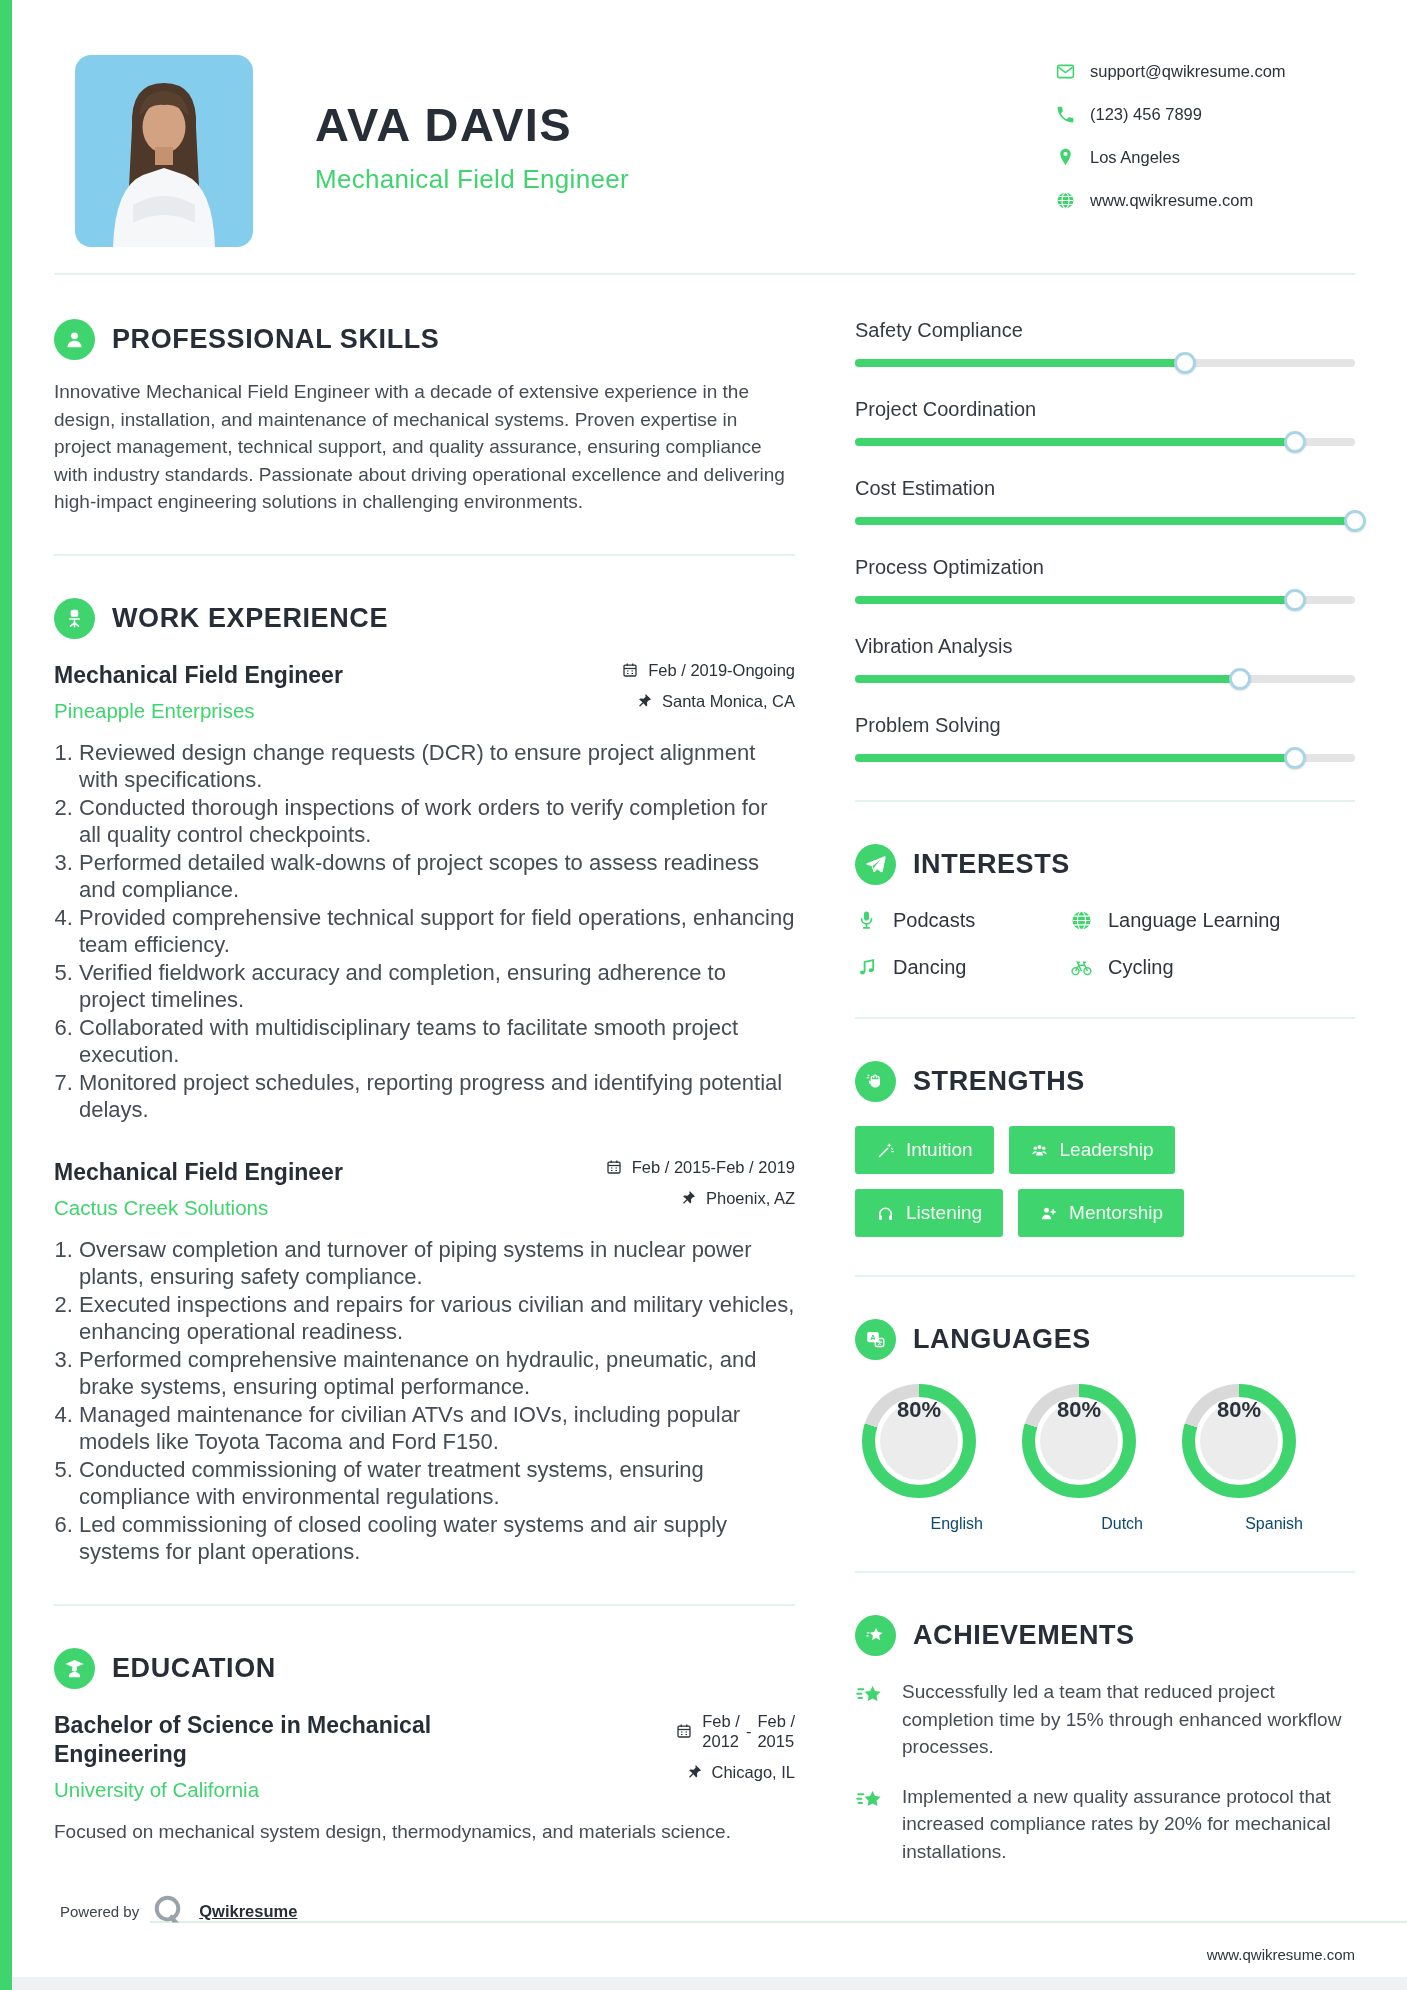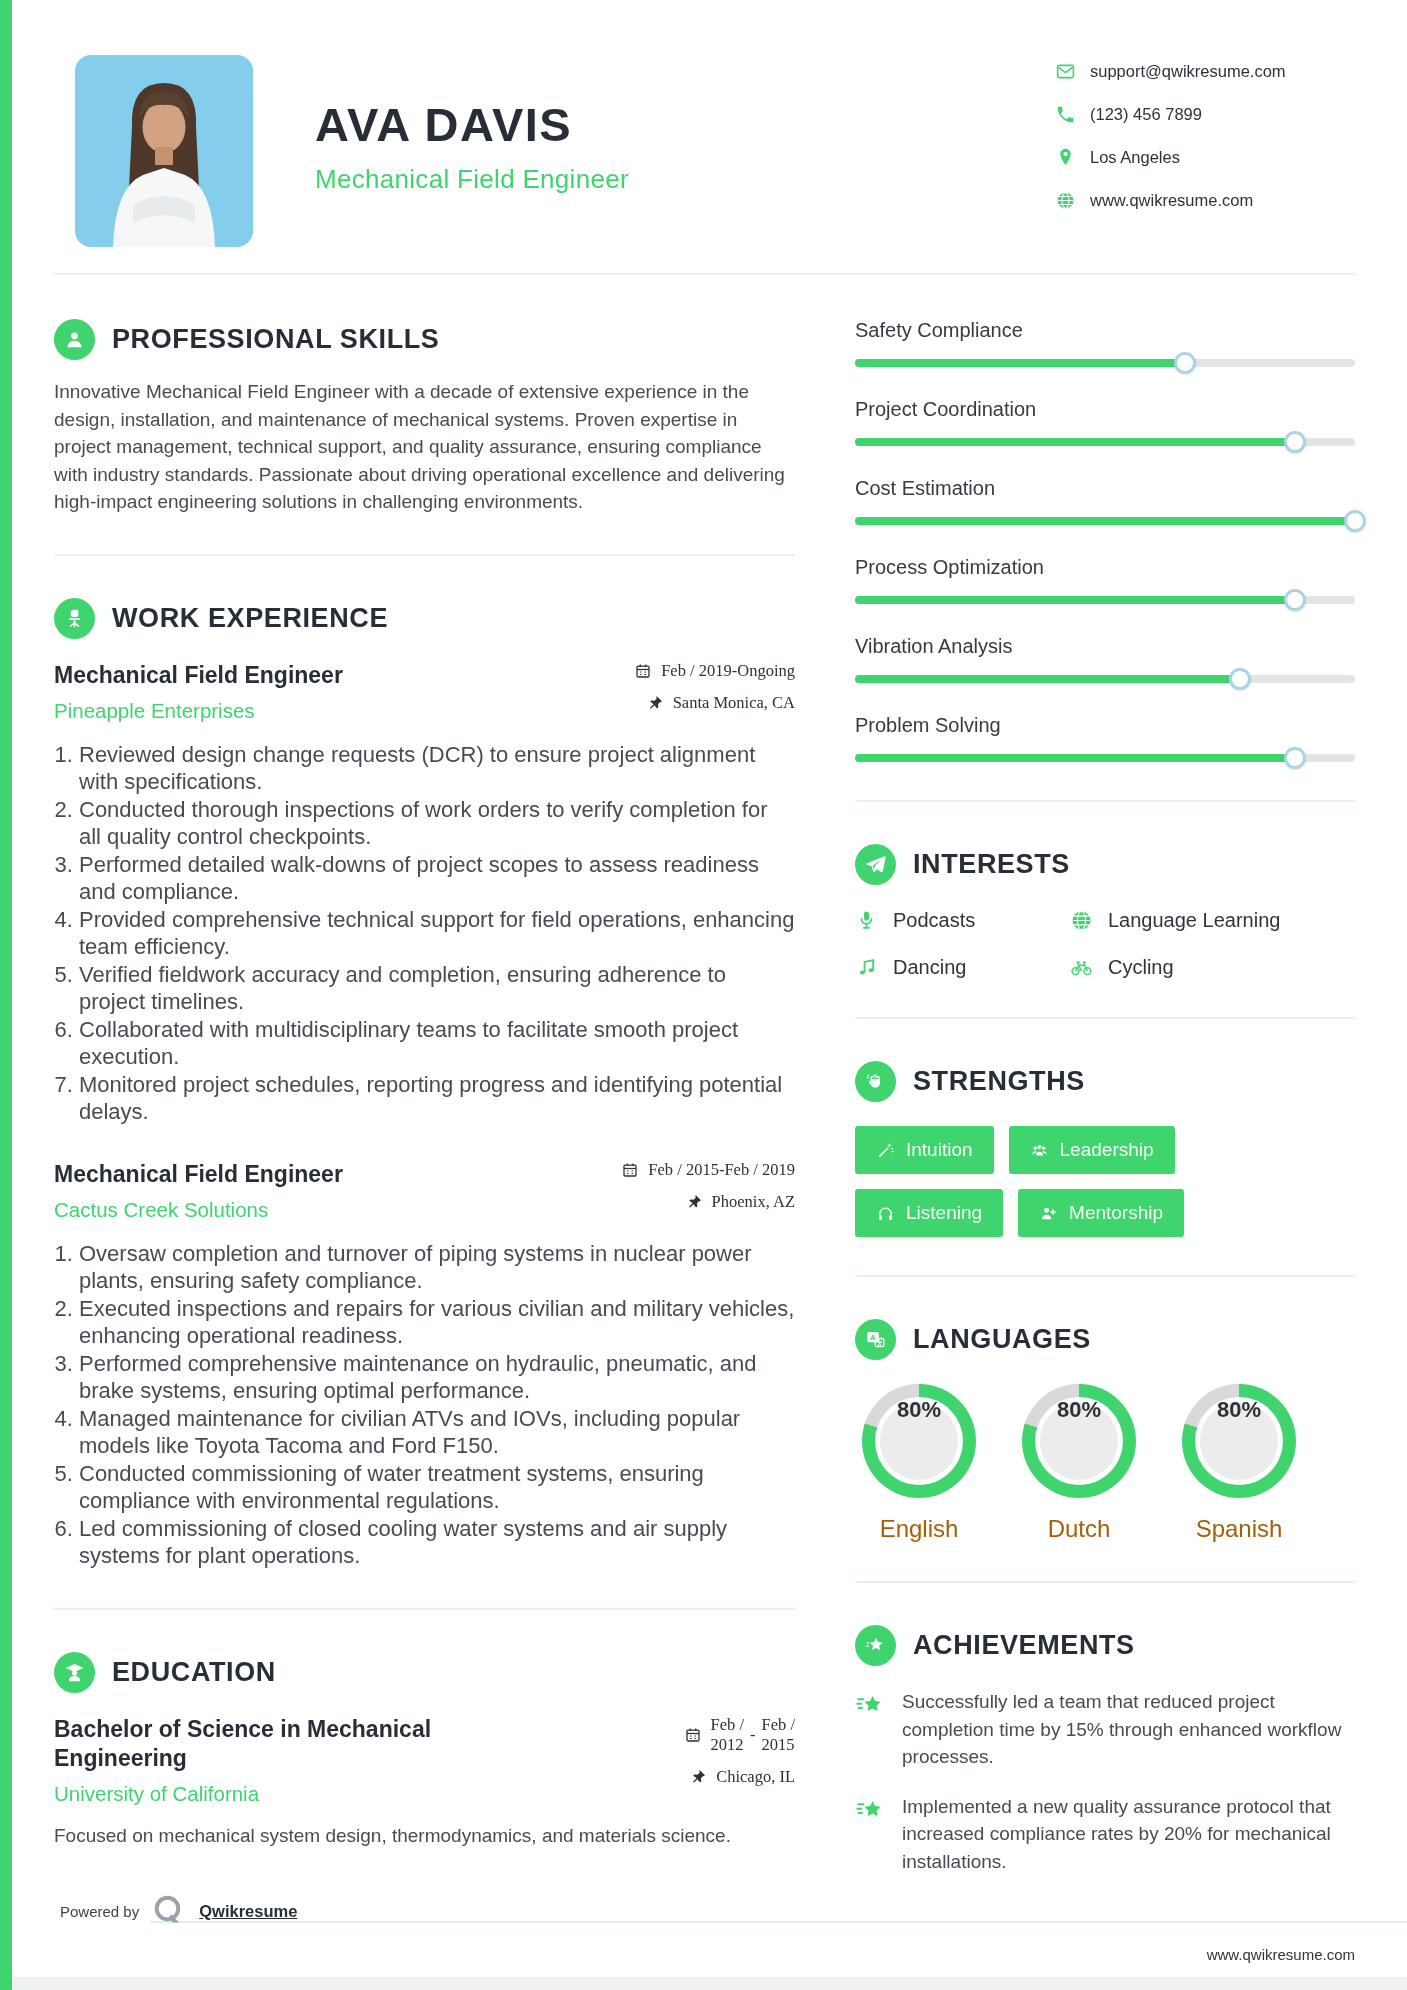--- a/index.html
+++ b/index.html
@@ -33,21 +33,21 @@
   .divider { height:2px; background:var(--divider); margin:38px 0 42px; }
 
   .summary-text { margin-top:18px; font-size:19px; line-height:27.5px; color:var(--body); }
 
   .job { margin-top:22px; }
   .job + .job { margin-top:34px; }
   .job-head { display:flex; justify-content:space-between; }
   .job-title { font-size:23px; font-weight:bold; color:var(--dark); line-height:29px; max-width:440px; }
   .company { font-size:20.5px; color:var(--accent); margin-top:9px; }
   .job-meta { text-align:right; font-size:16.5px; color:var(--meta); font-weight:500; flex:none; }
-  .meta-row { display:flex; justify-content:flex-end; align-items:center; gap:9px; margin-bottom:12px;font-family:Liberation Serif, serif; }
+  .meta-row { display:flex; justify-content:flex-end; align-items:center; gap:9px; margin-bottom:12px; }
   .micon { width:18px; height:18px; display:inline-flex; flex:none; }
   .micon svg { width:100%; height:100%; }
   ol.bullets { margin-top:16px; padding-left:25px; font-size:22px; line-height:27.5px; color:var(--body); }
   .edu-dates { display:flex; gap:6px; align-items:flex-start; justify-content:flex-end; line-height:20px; }
   .edu-dates .dcol { text-align:left; }
   .edu-desc { margin-top:16px; font-size:19px; line-height:27.5px; color:var(--body); }
 
   
   .skill { margin-bottom:31px; }
   .skill-label { font-size:20px; color:#343b43; margin-bottom:17px; }
@@ -66,21 +66,21 @@
   .pill { display:inline-flex; align-items:center; gap:11px; background:var(--accent); color:rgba(255,255,255,.95); font-size:19px; padding:13px 21px; border-radius:3px; }
   .pill svg { width:19px; height:19px; flex:none; }
 
   
   .langs { display:flex; gap:32px; margin-top:24px; }
   .lang { width:128px; text-align:center; }
   .donut { width:114px; height:114px; border-radius:50%; margin:0 auto; position:relative; background:#d9d9d9; }
   .donut-hole { position:absolute; inset:13px; border-radius:50%; background:#fff; display:flex; align-items:flex-start; justify-content:center; }
   .donut-core { position:absolute; inset:5px; border-radius:50%; background:#ececec; }
   .donut-pct { position:relative; font-size:22px; font-weight:bold; color:#2b323b; }
-  .lang-name { margin-top:17px; font-size:24px; color:#a16207; }
+  .lang-name { margin-top:17px; font-size:16px; color:#0c4a6e;text-align:right; }
 
   
   .ach-item { display:flex; gap:16px; margin-top:22px; }
   .ach-item .aicon { width:31px; height:31px; flex:none; display:inline-flex; margin-top:2px; }
   .aicon svg { width:100%; height:100%; }
   .ach-text { font-size:19px; line-height:27.5px; color:var(--body); }
 
   
   .footer-line { position:absolute; left:150px; right:0; top:1921px; height:2px; background:#d9f2e3; }
   .footer-left { position:absolute; left:60px; top:1893px; display:flex; align-items:center; gap:12px; z-index:2; background:transparent; }

